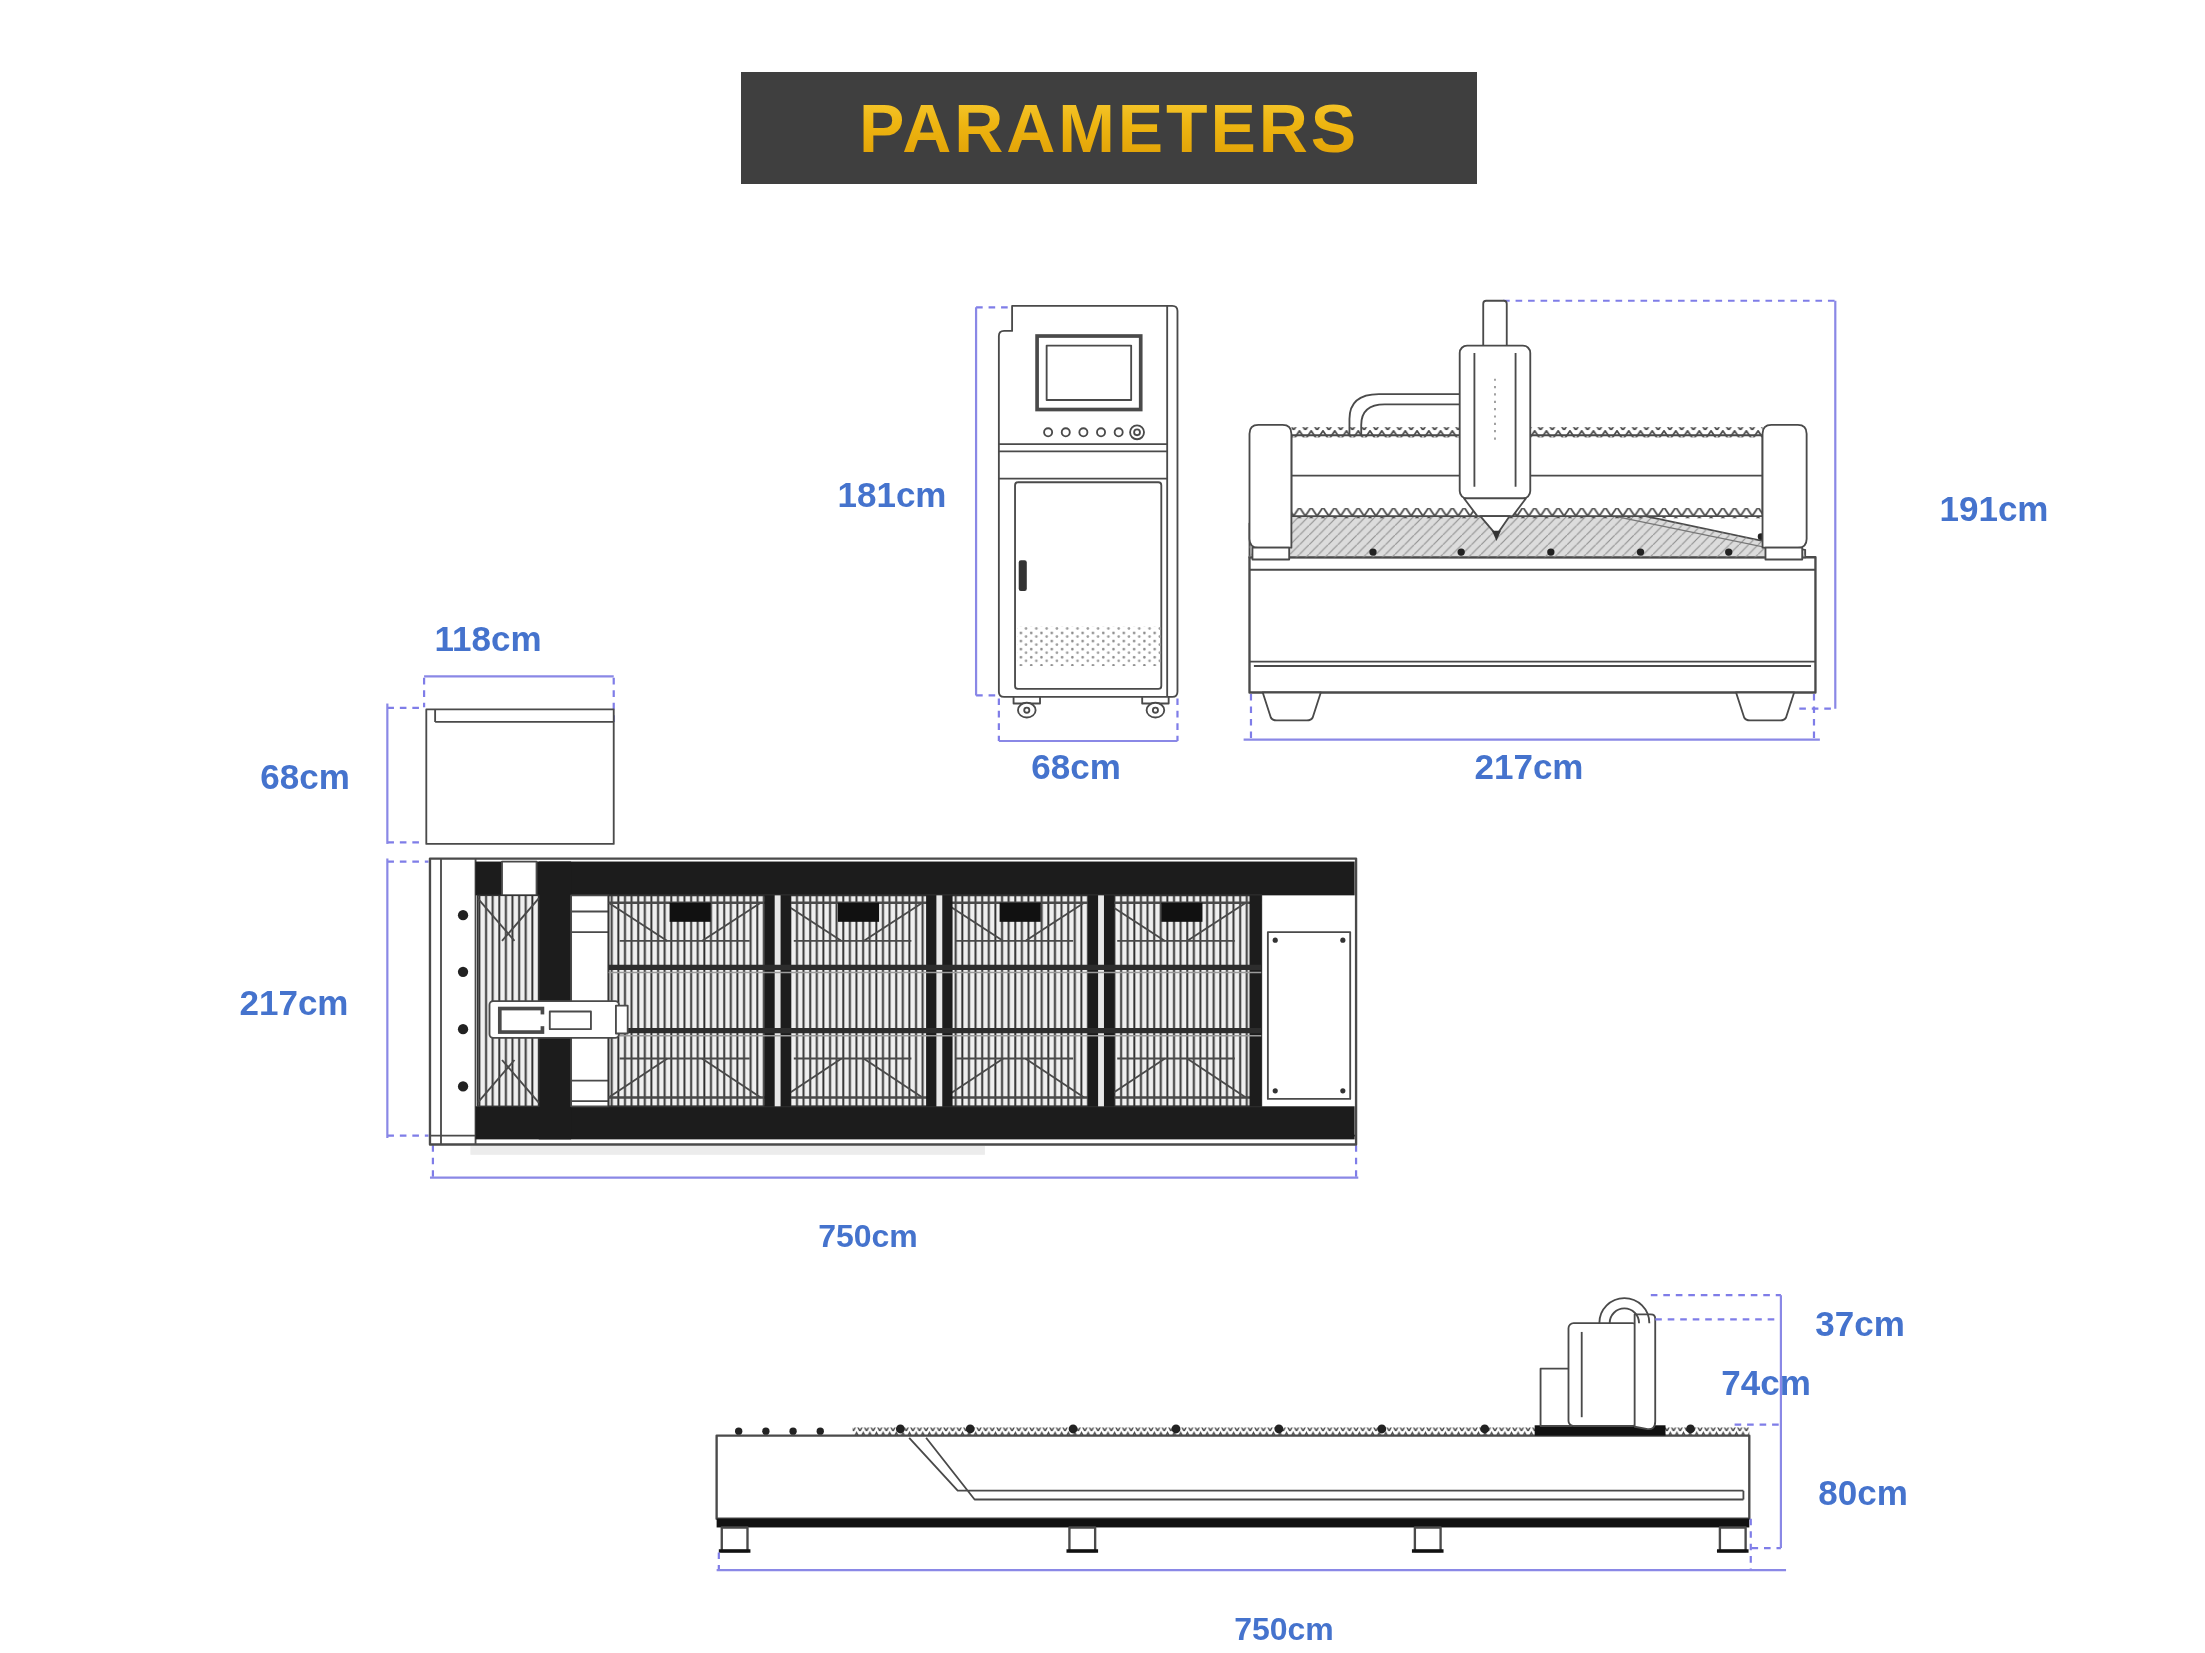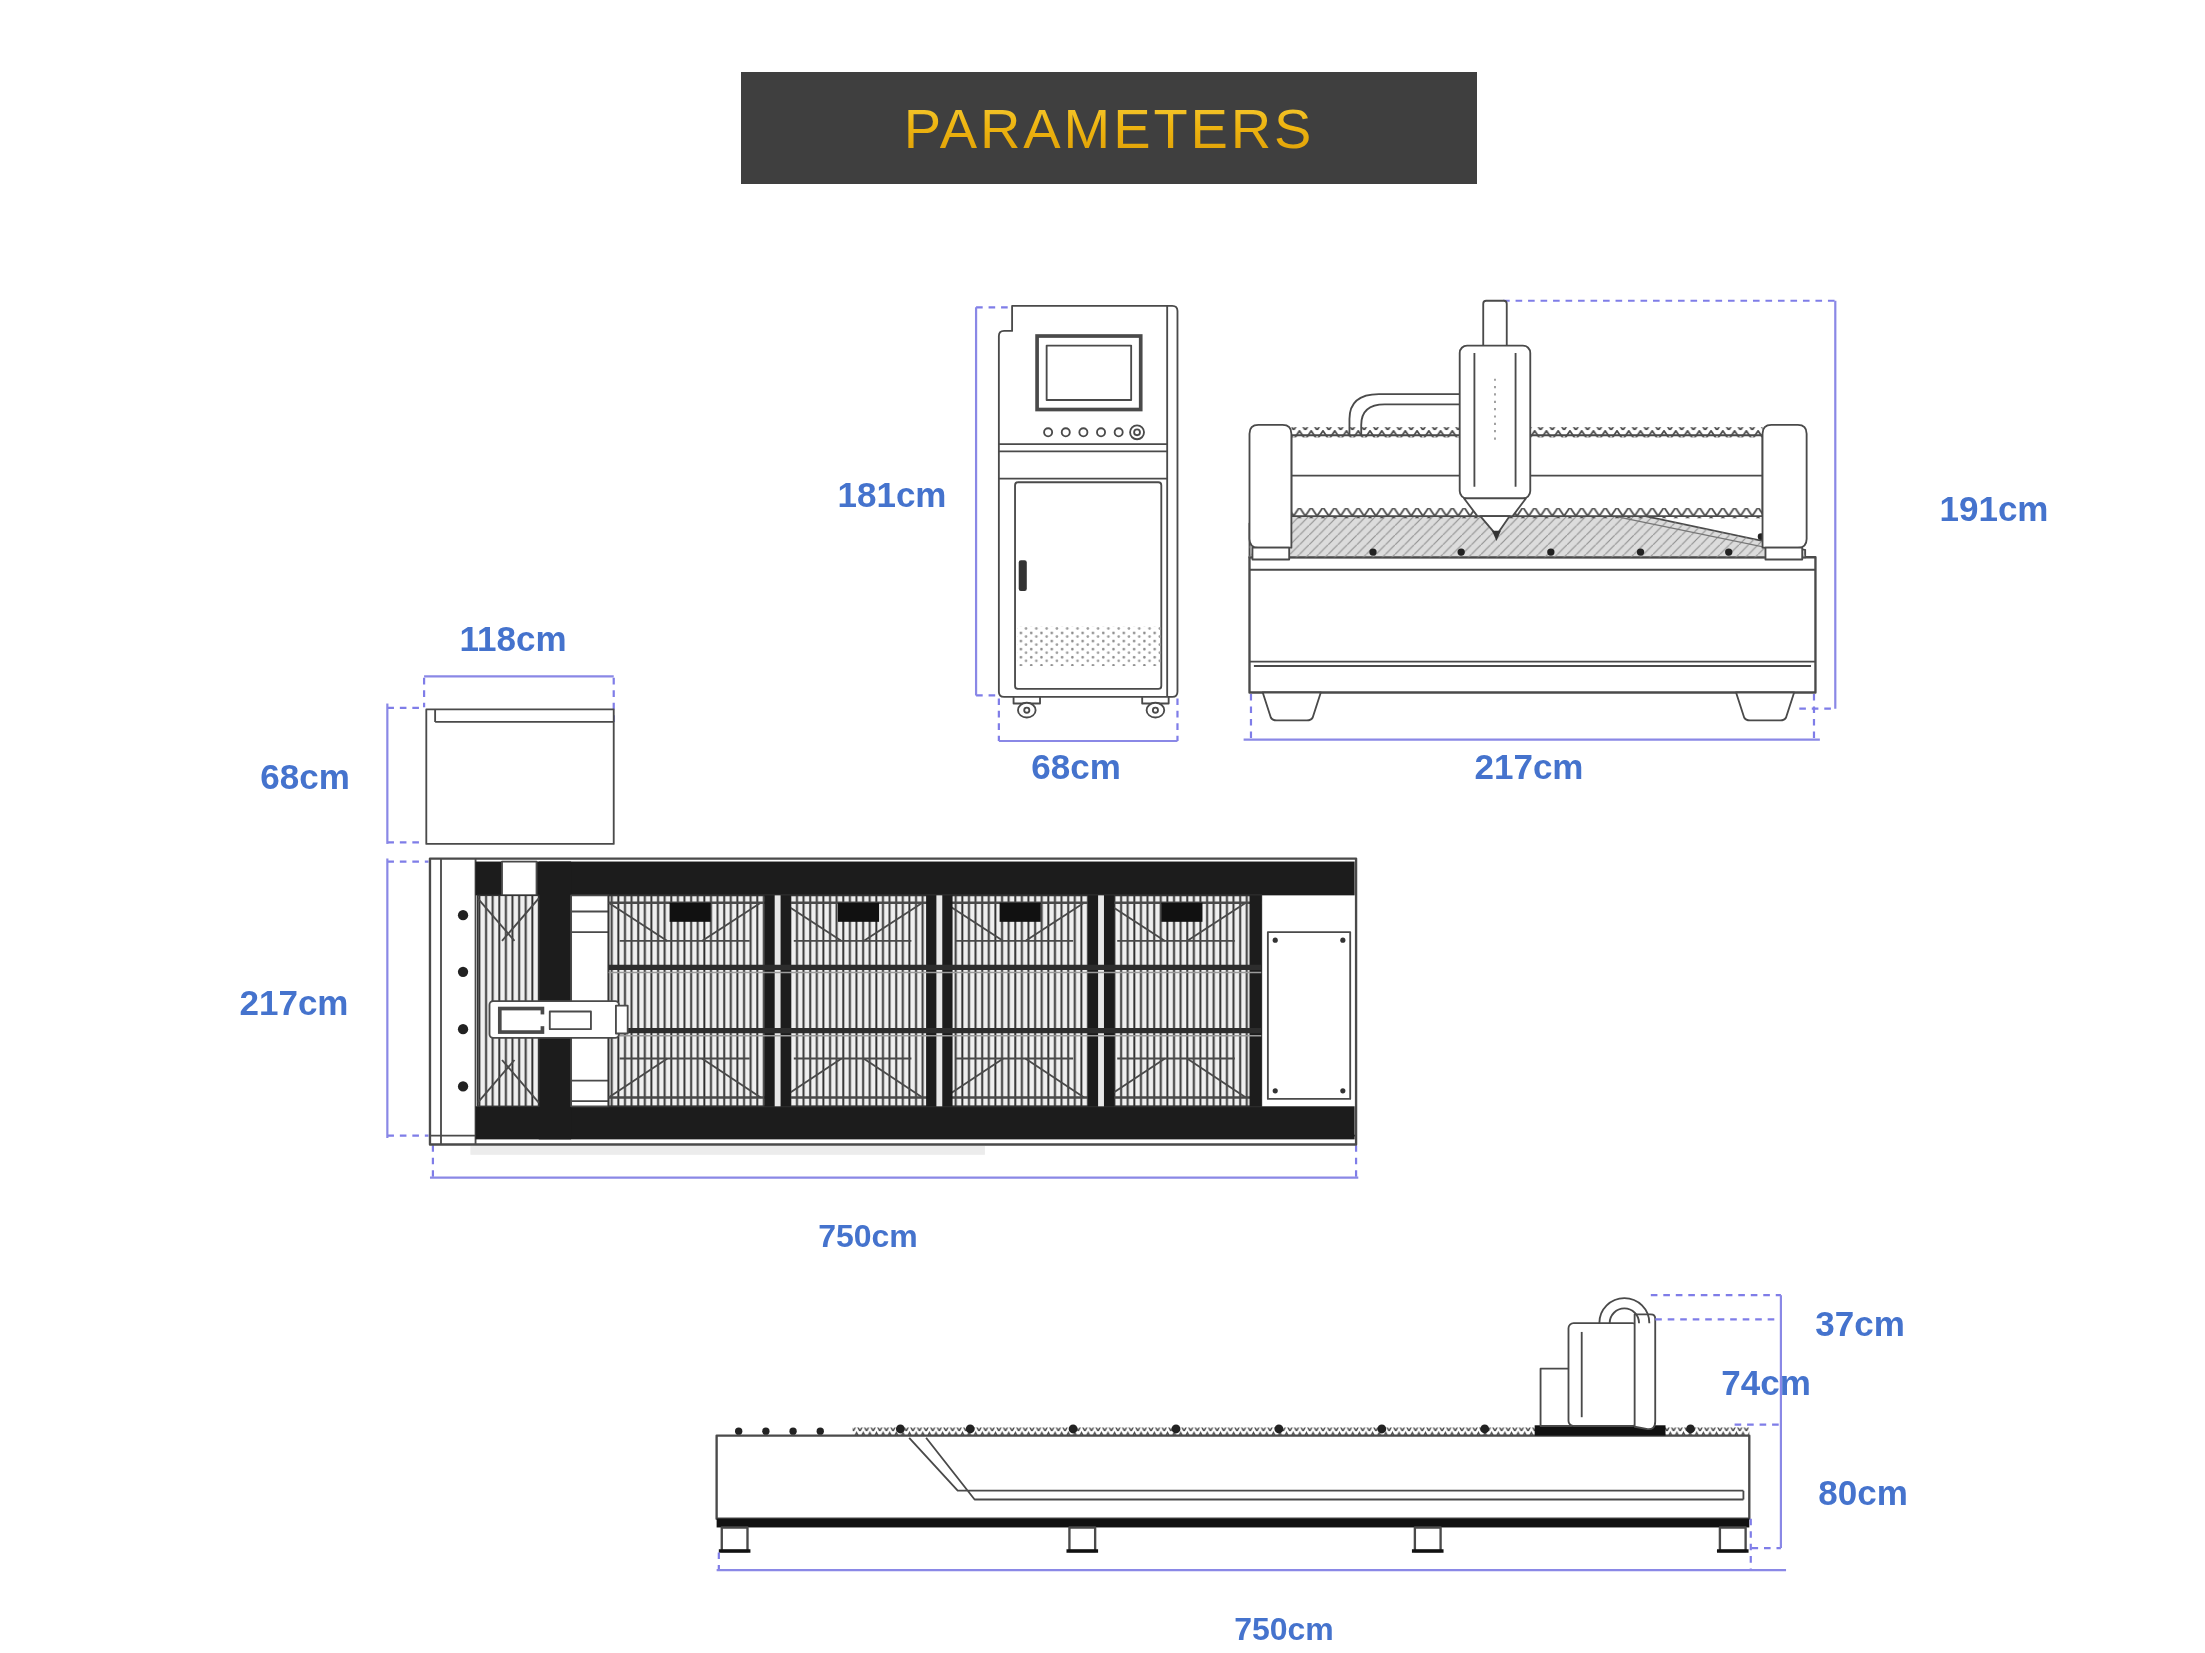--- a/index.html
+++ b/index.html
@@ -4,21 +4,21 @@
 <style>
   html,body{margin:0;padding:0;background:#ffffff;}
   body{width:2205px;height:1654px;position:relative;overflow:hidden;
        font-family:"Liberation Sans",sans-serif;}
   .stage{position:absolute;inset:0;}
   svg.draw{position:absolute;left:0;top:0;}
 
   
   .banner{position:absolute;left:741px;top:72px;width:736px;height:112px;
           background:#3f3f3f;display:flex;align-items:center;justify-content:center;}
-  .banner-text{font-size:56px;font-weight:400;letter-spacing:2.9px;
+  .banner-text{font-size:68px;font-weight:700;letter-spacing:2.9px;
           background:linear-gradient(180deg,#f7ce3a 0%,#eeb511 45%,#dd9c04 100%);
           -webkit-background-clip:text;background-clip:text;color:transparent;
           -webkit-text-fill-color:transparent;}
 
   
   .dim-label{position:absolute;transform:translate(-50%,-50%);
           color:#4573cd;font-size:35px;font-weight:700;white-space:nowrap;}
   .dim-label.big{font-size:32px;}
 </style>
 </head>
@@ -281,21 +281,21 @@
   <div class="banner">
     <span class="banner-text">PARAMETERS</span>
   </div>
 
   <div class="dim-label" style="left:892px;top:495px">181cm</div>
   <div class="dim-label" style="left:1076px;top:767px">68cm</div>
 
   <div class="dim-label" style="left:1994px;top:509px">191cm</div>
   <div class="dim-label" style="left:1529px;top:767px">217cm</div>
 
-  <div class="dim-label" style="left:513px;top:639px">118cm</div>
+  <div class="dim-label" style="left:488px;top:639px">118cm</div>
   <div class="dim-label" style="left:305px;top:777px">68cm</div>
 
   <div class="dim-label" style="left:294px;top:1003px">217cm</div>
   <div class="dim-label big" style="left:868px;top:1236px">750cm</div>
 
   <div class="dim-label" style="left:1860px;top:1324px">37cm</div>
   <div class="dim-label" style="left:1766px;top:1383px">74cm</div>
   <div class="dim-label" style="left:1863px;top:1493px">80cm</div>
   <div class="dim-label big" style="left:1284px;top:1629px">750cm</div>
 </div>

